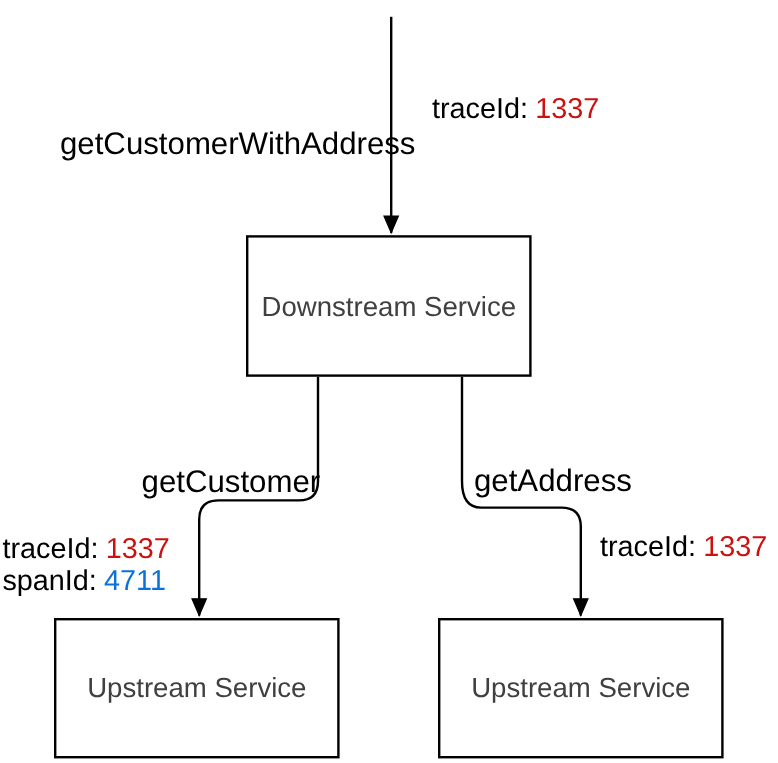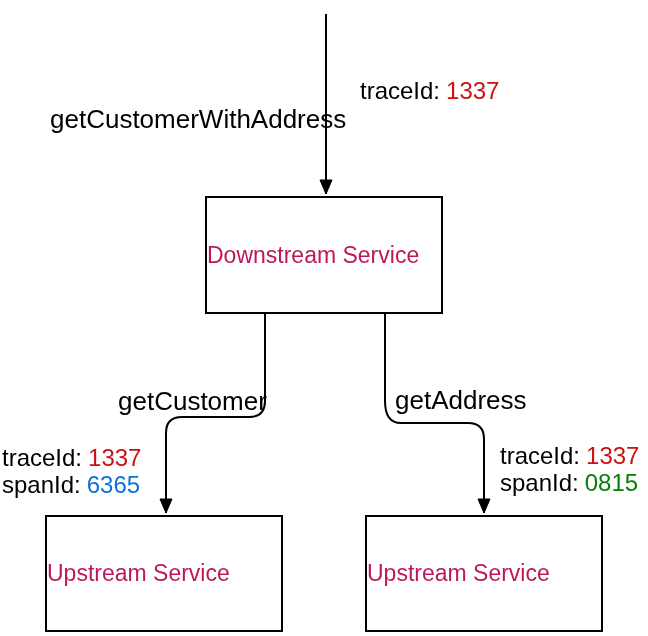--- a/index.html
+++ b/index.html
@@ -22,22 +22,23 @@
     width: 648px;
     height: 636px;
   }
   .node {
     position: absolute;
     box-sizing: border-box;
     border: 2px solid #000000;
     background: #ffffff;
     display: flex;
     align-items: center;
+    justify-content: center;
     font-size: 23px;
-    color: #be185d;
+    color: #404040;
     white-space: nowrap;
   }
   .node-downstream { left: 205px; top: 196px; width: 238px; height: 118px; }
   .node-upstream-left { left: 45px; top: 515px; width: 238px; height: 117px; }
   .node-upstream-right { left: 365px; top: 515px; width: 238px; height: 117px; }
 
   .edge-label {
     position: absolute;
     font-size: 26px;
     color: #000000;
@@ -94,26 +95,23 @@
     <div class="trace-line">
       <span class="k">traceId:</span><span class="v" style="color: rgb(204, 17, 17);">1337</span>
     </div>
   </div>
 
   <div class="trace-block trace-left">
     <div class="trace-line">
       <span class="k">traceId:</span><span class="v" style="color: rgb(204, 17, 17);">1337</span>
     </div>
     <div class="trace-line">
-      <span class="k">spanId:</span><span class="v" style="color: rgb(11, 114, 216);">6365</span>
+      <span class="k">spanId:</span><span class="v" style="color: rgb(11, 114, 216);">4711</span>
     </div>
   </div>
 
   <div class="trace-block trace-right">
     <div class="trace-line">
       <span class="k">traceId:</span><span class="v" style="color: rgb(204, 17, 17);">1337</span>
     </div>
-    <div class="trace-line">
-      <span class="k">spanId:</span><span class="v" style="color: rgb(6, 125, 6);">0815</span>
-    </div>
   </div>
 
 </div>
 
 </body></html>

